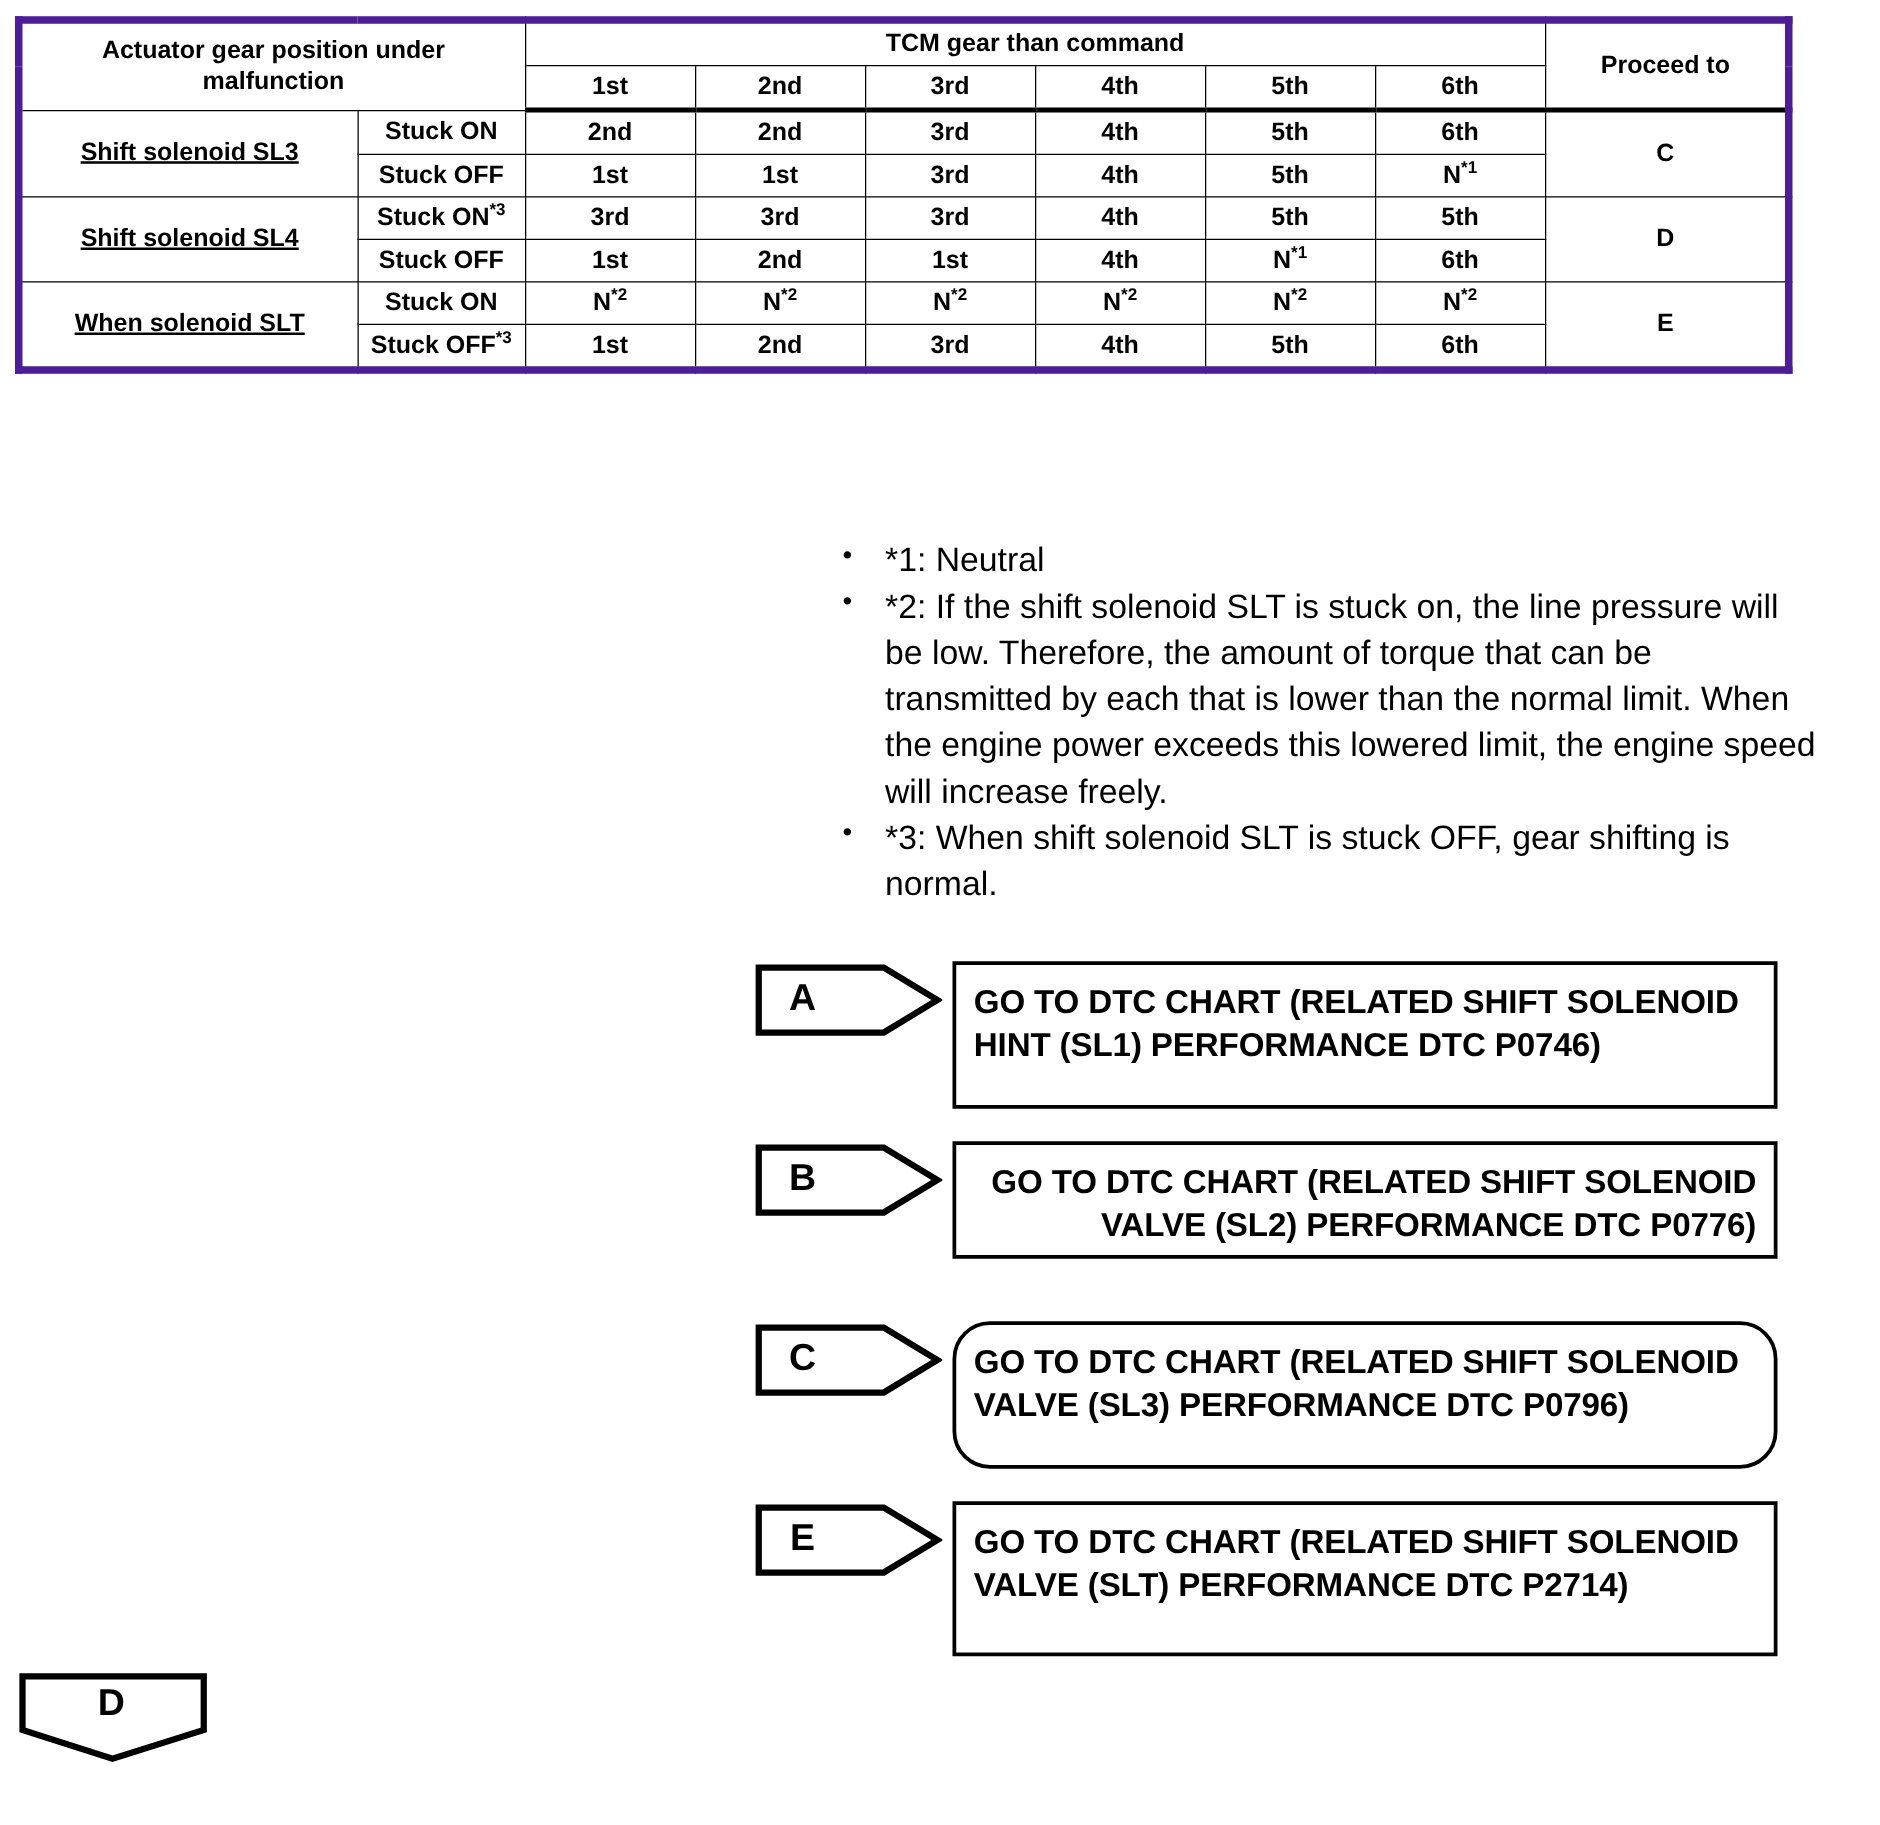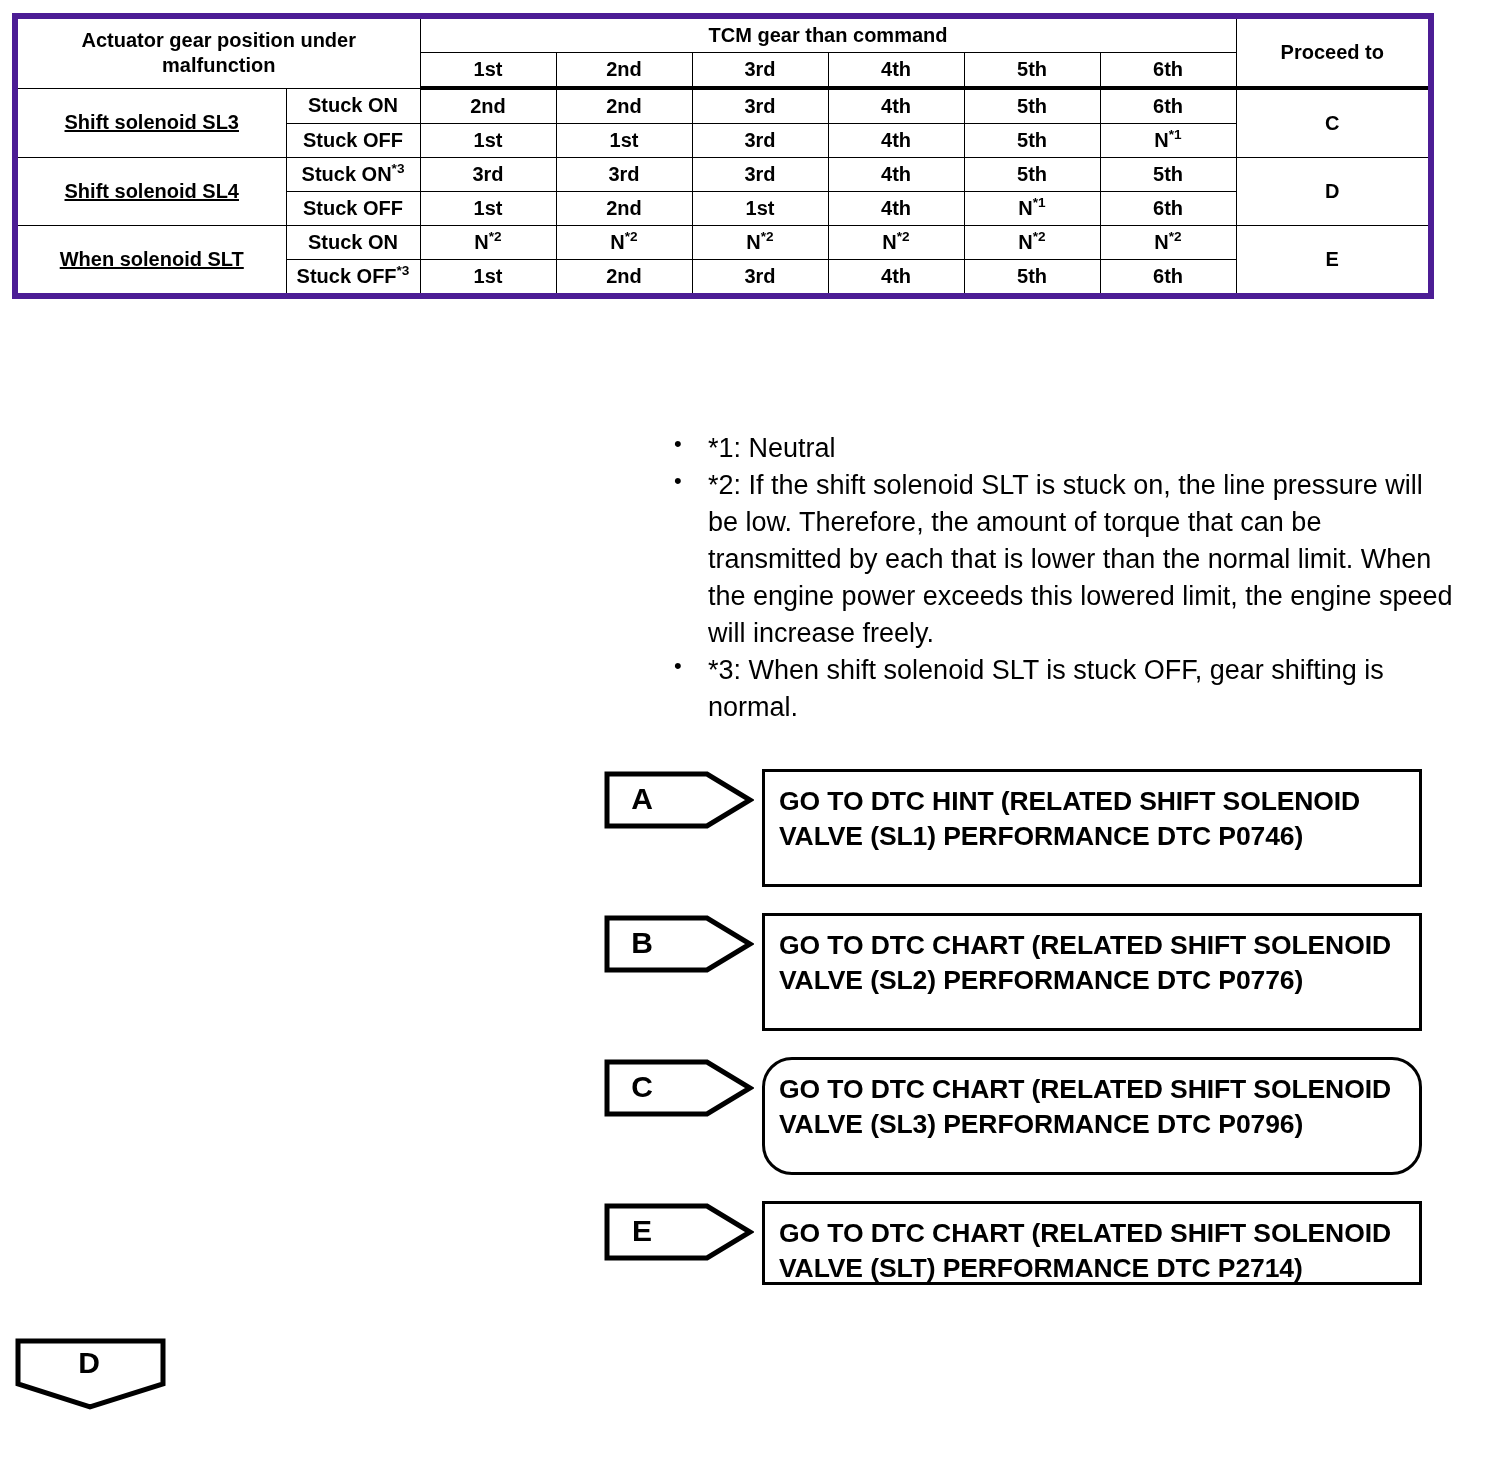--- a/index.html
+++ b/index.html
@@ -255,48 +255,48 @@
 </div>
 
 <div id="flow-container">
     <div class="flow-row" style="top: 769px; height: 118px; width: 830px;">
       <div class="connector" style="top: 2px;">
         <svg width="150" height="58" viewBox="0 0 150 58">
           <polygon points="3,3 103,3 146,29 103,55 3,55" fill="#ffffff" stroke="#000000" stroke-width="5"></polygon>
         </svg>
         <div class="letter">A</div>
       </div>
-      <div class="flow-box" style="height: 118px;"><span>GO TO DTC HINT (RELATED SHIFT SOLENOID VALVE (SL1) PERFORMANCE DTC P0746)</span></div>
+      <div class="flow-box" style="height: 118px;"><span>GO TO DTC CHART (RELATED SHIFT SOLENOID HINT (SL1) PERFORMANCE DTC P0746)</span></div>
     </div>
     <div class="flow-row" style="top: 913px; height: 118px; width: 830px;">
       <div class="connector" style="top: 2px;">
         <svg width="150" height="58" viewBox="0 0 150 58">
           <polygon points="3,3 103,3 146,29 103,55 3,55" fill="#ffffff" stroke="#000000" stroke-width="5"></polygon>
         </svg>
         <div class="letter">B</div>
       </div>
-      <div class="flow-box" style="height: 118px;"><span>GO TO DTC CHART (RELATED SHIFT SOLENOID VALVE (SL2) PERFORMANCE DTC P0776)</span></div>
+      <div class="flow-box" style="height: 94px; text-align: right;"><span>GO TO DTC CHART (RELATED SHIFT SOLENOID VALVE (SL2) PERFORMANCE DTC P0776)</span></div>
     </div>
     <div class="flow-row" style="top: 1057px; height: 118px; width: 830px;">
       <div class="connector" style="top: 2px;">
         <svg width="150" height="58" viewBox="0 0 150 58">
           <polygon points="3,3 103,3 146,29 103,55 3,55" fill="#ffffff" stroke="#000000" stroke-width="5"></polygon>
         </svg>
         <div class="letter">C</div>
       </div>
       <div class="flow-box" style="height: 118px; border-radius: 30px;"><span>GO TO DTC CHART (RELATED SHIFT SOLENOID VALVE (SL3) PERFORMANCE DTC P0796)</span></div>
     </div>
     <div class="flow-row" style="top: 1201px; height: 118px; width: 830px;">
       <div class="connector" style="top: 2px;">
         <svg width="150" height="58" viewBox="0 0 150 58">
           <polygon points="3,3 103,3 146,29 103,55 3,55" fill="#ffffff" stroke="#000000" stroke-width="5"></polygon>
         </svg>
         <div class="letter">E</div>
       </div>
-      <div class="flow-box" style="height: 84px;"><span>GO TO DTC CHART (RELATED SHIFT SOLENOID VALVE (SLT) PERFORMANCE DTC P2714)</span></div>
+      <div class="flow-box" style="height: 124px;"><span>GO TO DTC CHART (RELATED SHIFT SOLENOID VALVE (SLT) PERFORMANCE DTC P2714)</span></div>
     </div>
   </div>
 
 <div class="d-connector">
   <svg width="155" height="72" viewBox="0 0 155 72">
     <polygon points="3,3 148,3 148,46 75,69 3,46" fill="#ffffff" stroke="#000000" stroke-width="5"></polygon>
   </svg>
   <div class="letter">D</div>
 </div>
 

